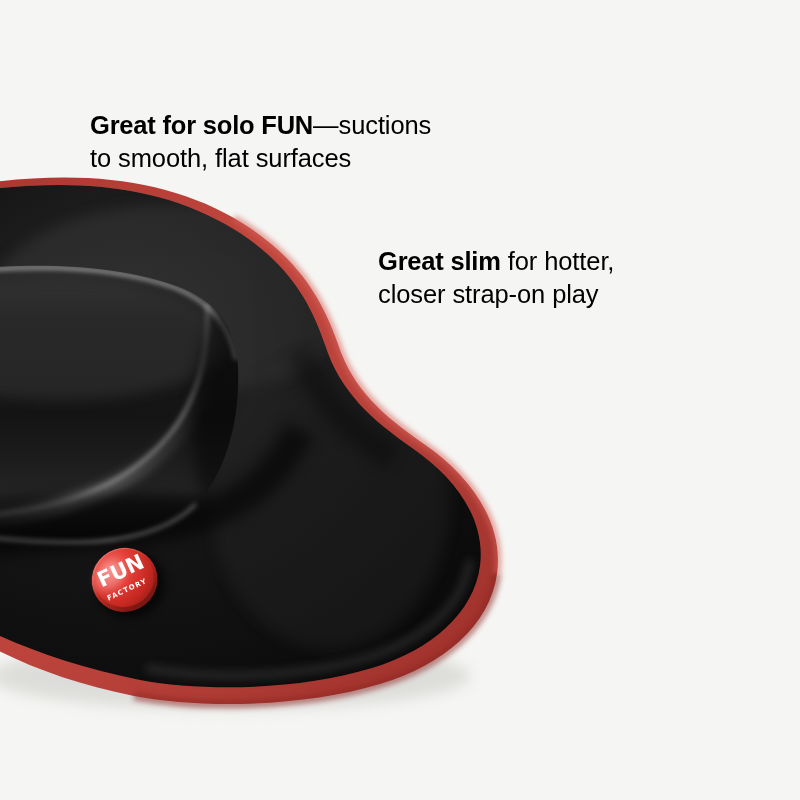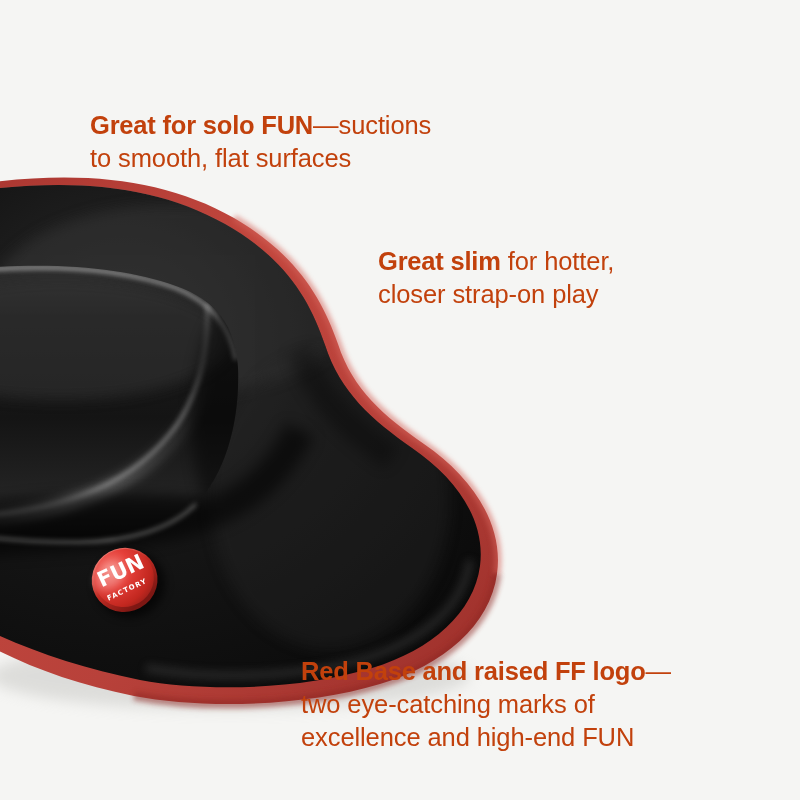--- a/index.html
+++ b/index.html
@@ -25,21 +25,21 @@
     position: absolute;
     left: 0;
     top: 0;
     width: 800px;
     height: 800px;
   }
 
   
   .callout {
     position: absolute;
-    color: #c2410c;
+    color: #000000;
     font-size: 25.5px;
     line-height: 33px;
     letter-spacing: -0.1px;
     white-space: pre-line;
   }
   .callout .lead {
     font-weight: bold;
     letter-spacing: -0.2px;
   }
   .callout .rest {
@@ -232,19 +232,14 @@
   <div class="callout" id="callout-solo-fun">
     <span class="lead">Great for solo FUN</span><span class="rest">—suctions
 to smooth, flat surfaces</span>
   </div>
 
   <div class="callout" id="callout-extra-slim">
     <span class="lead">Great slim</span><span class="rest"> for hotter,
 closer strap-on play</span>
   </div>
 
-  <div class="callout" id="callout-red-base">
-    <span class="lead">Red Base and raised FF logo</span><span class="rest">—
-two eye-catching marks of
-excellence and high-end FUN</span>
-  </div>
 
 </div>
 
 </body></html>

